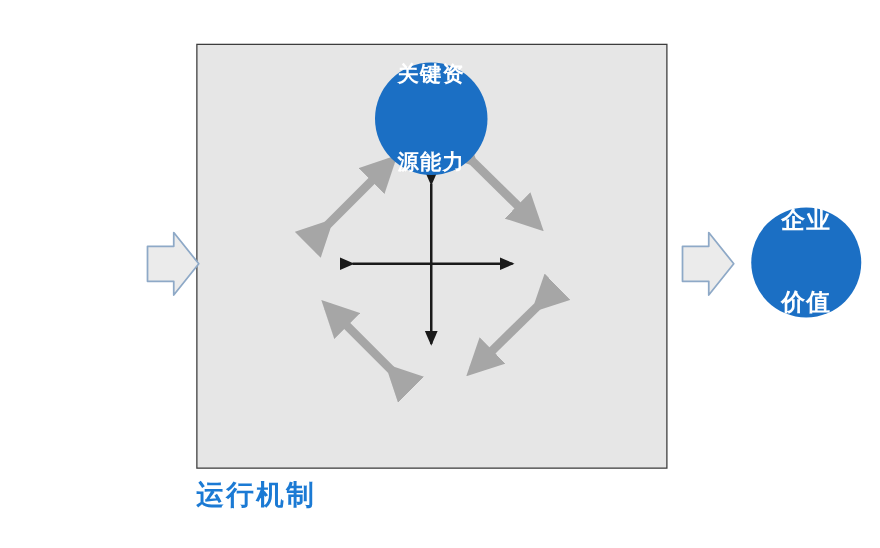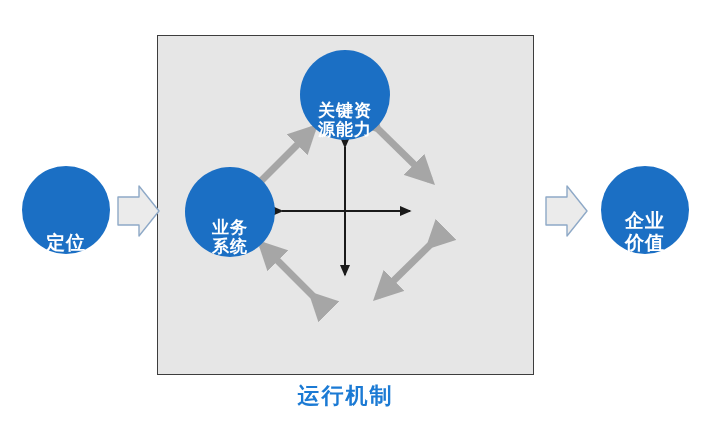--- a/index.html
+++ b/index.html
@@ -20,21 +20,21 @@
 
   
   .circle {
     position: absolute;
     border-radius: 50%;
     background: #1b6fc4;
     color: #ffffff;
     display: flex;
     flex-direction: column;
     align-items: center;
-    justify-content: flex-end;
+    justify-content: space-between;
     text-align: center;
     line-height: 1.16;
     font-weight: 700;
     letter-spacing: 1px;
     box-sizing: border-box;
   }
   .circle .ln { display: block; white-space: nowrap; }
 
   .c-outer { width: 88px; height: 88px; font-size: 19px; }
   .c-inner { width: 90px; height: 90px; font-size: 17px; }
@@ -68,35 +68,32 @@
     height: 438px;
     pointer-events: none;
   }
 
   
   #caption-run {
     position: absolute;
     left: 157px;
     top: 381px;
     width: 377px;
-    text-align: center;
+    text-align: left;
     font-size: 22px;
     font-weight: 700;
     color: #1b7ad4;
     letter-spacing: 2px;
   }
 </style>
 </head>
 <body>
 
 <div id="canvas">
 
-  <div class="circle c-outer" id="circle-dingwei">
-    <span class="ln">定位</span>
-  </div>
 
   <div id="mechanism-box"></div>
 
   <svg class="svg-layer" id="connector-layer" viewBox="0 0 704 438" xmlns="http://www.w3.org/2000/svg">
     <defs>
       <marker id="grey-head" markerWidth="4.2" markerHeight="4.2" refX="3.2" refY="2.1" orient="auto">
         <path d="M0,0 L4.2,2.1 L0,4.2 Z" fill="#a6a6a6"></path>
       </marker>
       <marker id="black-head" markerWidth="6" markerHeight="6" refX="5.2" refY="3" orient="auto">
         <path d="M0,0.4 L6,3 L0,5.6 Z" fill="#1a1a1a"></path>
@@ -114,24 +111,20 @@
       <line x1="345" y1="147" x2="345" y2="275"></line>
       <line x1="282" y1="211" x2="410" y2="211"></line>
     </g>
   </svg>
 
   <div class="circle c-inner" id="circle-key-res">
     <span class="ln">关键资</span>
     <span class="ln">源能力</span>
   </div>
 
-  <div class="circle c-inner" id="circle-biz-sys">
-    <span class="ln">业务</span>
-    <span class="ln">系统</span>
-  </div>
 
 
 
   <svg class="svg-layer" id="block-arrow-layer" viewBox="0 0 704 438" xmlns="http://www.w3.org/2000/svg">
     <path d="M118,197 L139,197 L139,186 L159,211 L139,236 L139,225 L118,225 Z" fill="#ebebeb" stroke="#8ea9c7" stroke-width="1.4" stroke-linejoin="round"></path>
     <path d="M546,197 L567,197 L567,186 L587,211 L567,236 L567,225 L546,225 Z" fill="#ebebeb" stroke="#8ea9c7" stroke-width="1.4" stroke-linejoin="round"></path>
   </svg>
 
   <div class="circle c-outer" id="circle-qiye">
     <span class="ln">企业</span>

